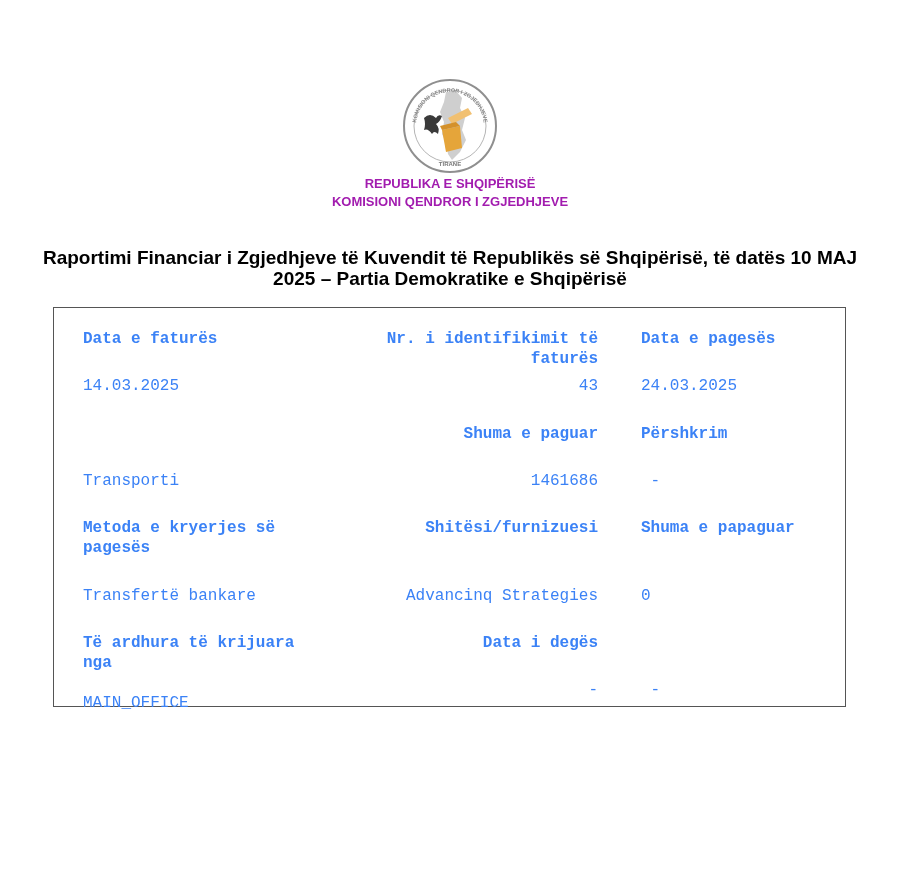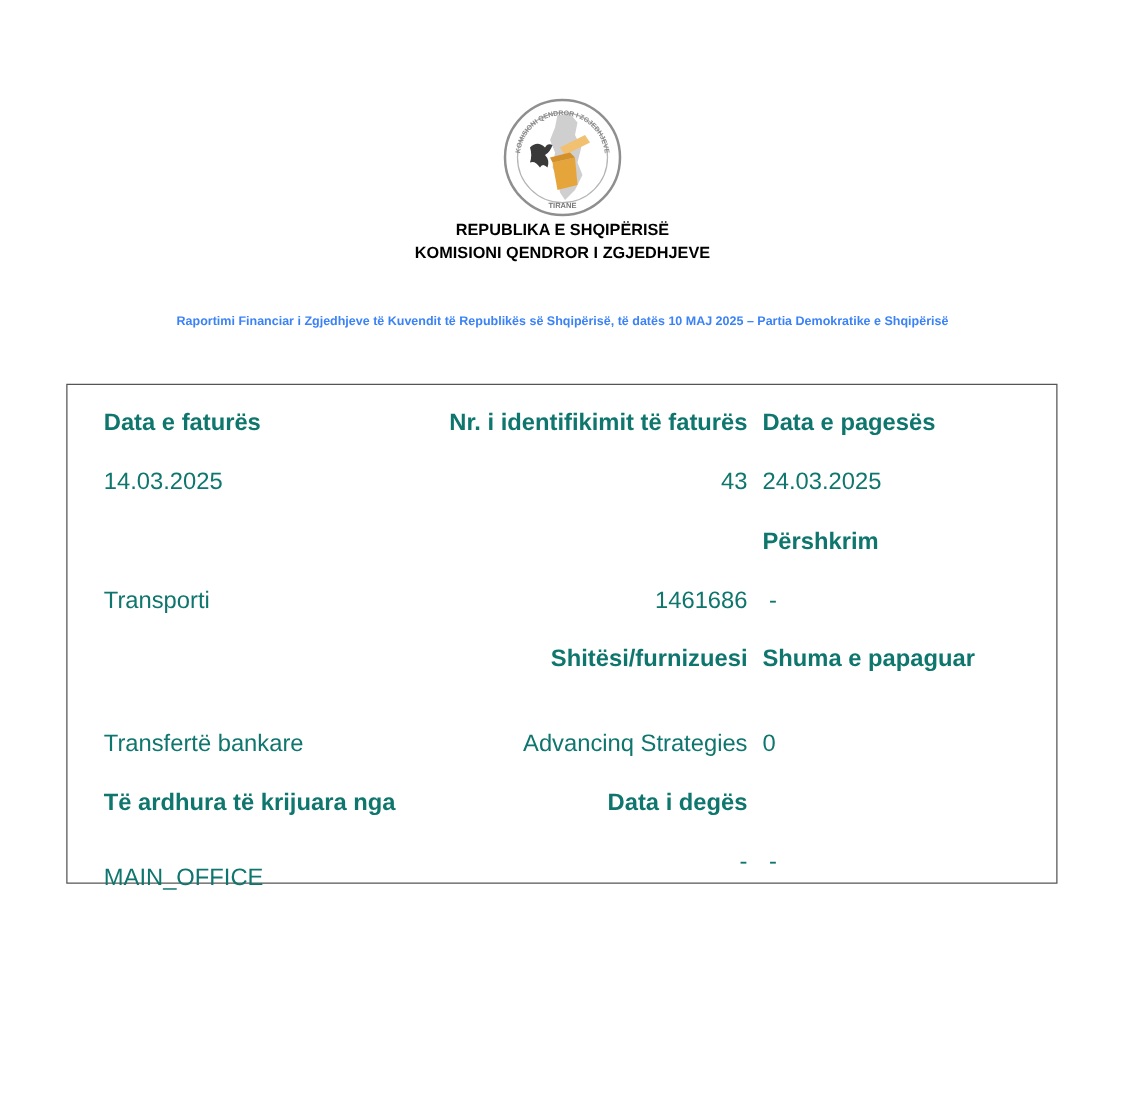--- a/index.html
+++ b/index.html
@@ -24,55 +24,55 @@
     .org-block {
       position: absolute;
       left: 0;
       top: 175px;
       width: 900px;
       text-align: center;
       font-family: "Liberation Sans", "DejaVu Sans", sans-serif;
       font-weight: bold;
       font-size: 13px;
       line-height: 18px;
-      color: #000000;
+      color: #a21caf;
     }
     .report-title {
       position: absolute;
       left: 40px;
       top: 247px;
       width: 820px;
       text-align: center;
       font-family: "Liberation Sans", "DejaVu Sans", sans-serif;
       font-weight: bold;
-      font-size: 10px;
+      font-size: 19px;
       line-height: 21px;
-      color: #3b82f6;
+      color: #000000;
     }
     .invoice-box {
       position: absolute;
       left: 53px;
       top: 307px;
       width: 793px;
       height: 400px;
       border: 1px solid #555;
       box-sizing: border-box;
     }
     .cell {
       position: absolute;
-      font-family: Liberation Sans, sans-serif;
-      font-size: 19px;
+      font-family: Liberation Mono, monospace;
+      font-size: 16px;
       line-height: 20px;
-      color: #0f766e;
+      color: #3b82f6;
     }
     .lbl { font-weight: bold; }
     .val { font-weight: normal; }
     .c1 { left: 29px; width: 240px; }
     .c2 { left: 294px; width: 250px; text-align: right; }
-    .c3 { left: 556px; width: 220px; }
+    .c3 { left: 587px; width: 220px; }
   </style>
 </head>
 <body>
 
 <div class="logo">
   <svg width="96" height="96" viewBox="0 0 96 96">
     <circle cx="48" cy="48" r="46" fill="#ffffff" stroke="#8f8f8f" stroke-width="2"></circle>
     <circle cx="48" cy="48" r="36" fill="#ffffff" stroke="#b5b5b5" stroke-width="1"></circle>
 
     <path d="M44 14 L54 13 L60 20 L58 30 L63 40 L60 52 L64 62 L58 74 L50 82 L46 76 L44 64 L40 56 L42 44 L38 34 L42 24 Z" fill="#cfcfcf"></path>
@@ -99,25 +99,27 @@
 
 <div class="invoice-box">
 
   <div class="cell lbl c1" style="top:21px">Data e faturës</div>
   <div class="cell lbl c2" style="top:21px">Nr. i identifikimit të faturës</div>
   <div class="cell lbl c3" style="top:21px">Data e pagesës</div>
   <div class="cell val c1" style="top:68px">14.03.2025</div>
   <div class="cell val c2" style="top:68px">43</div>
   <div class="cell val c3" style="top:68px">24.03.2025</div>
 
+  <div class="cell lbl c2" style="top:116px">Shuma e paguar</div>
   <div class="cell lbl c3" style="top:116px">Përshkrim</div>
   <div class="cell val c1" style="top:163px">Transporti</div>
   <div class="cell val c2" style="top:163px">1461686</div>
   <div class="cell val c3" style="top:163px; white-space:pre"> -</div>
 
+  <div class="cell lbl c1" style="top:210px; width:200px">Metoda e kryerjes së pagesës</div>
   <div class="cell lbl c2" style="top:210px">Shitësi/furnizuesi</div>
   <div class="cell lbl c3" style="top:210px">Shuma e papaguar</div>
   <div class="cell val c1" style="top:278px">Transfertë bankare</div>
   <div class="cell val c2" style="top:278px">Advancinq Strategies</div>
   <div class="cell val c3" style="top:278px">0</div>
 
   <div class="cell lbl c1" style="top:325px">Të ardhura të krijuara nga</div>
   <div class="cell lbl c2" style="top:325px">Data i degës</div>
   <div class="cell val c1" style="top:385px">MAIN_OFFICE</div>
   <div class="cell val c2" style="top:372px; white-space:pre"> -</div>

